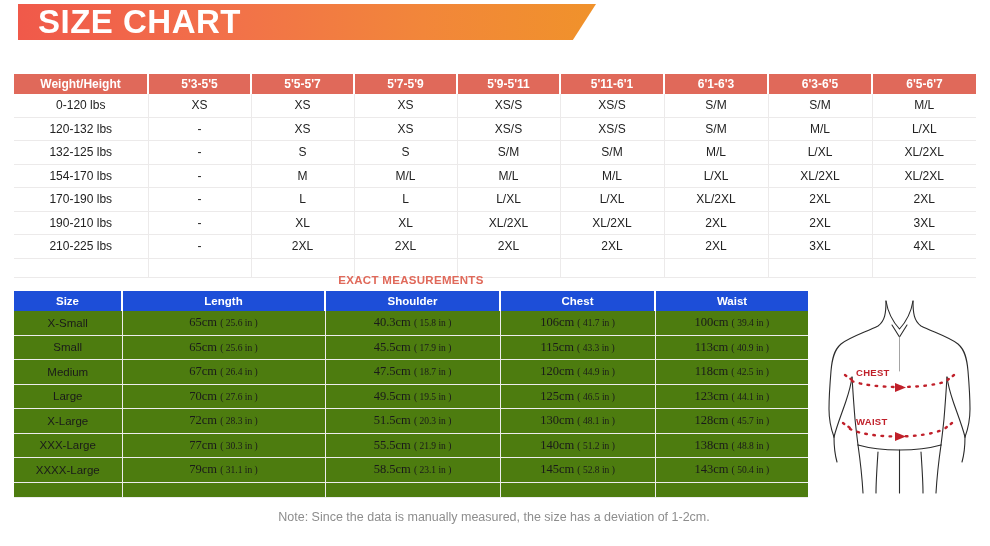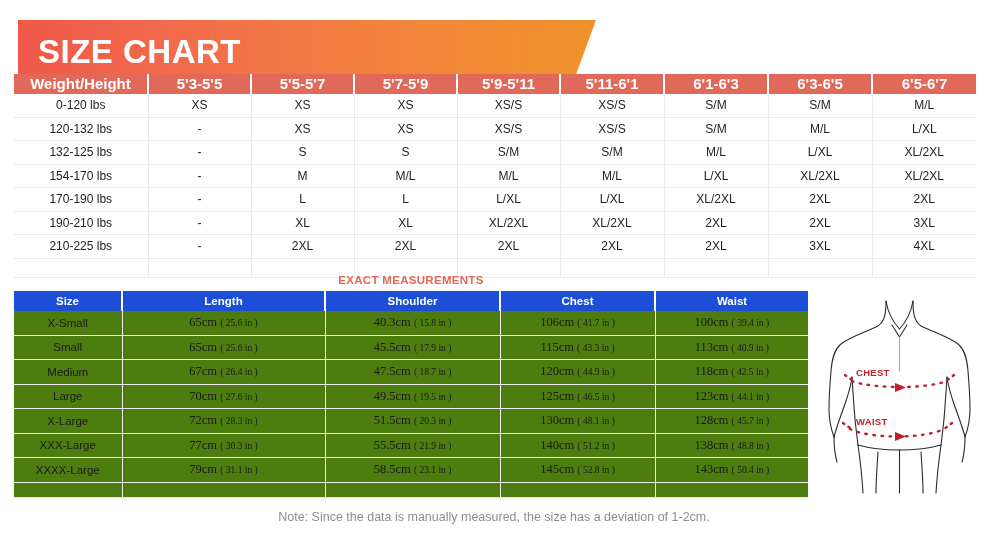--- a/index.html
+++ b/index.html
@@ -6,42 +6,42 @@
   body{
     width:990px;height:546px;
     background:#ffffff;
     font-family:"Liberation Sans", sans-serif;
     color:#1a1a1a;
     overflow:hidden;
     position:relative;
   }
   
   .banner-wrap{
-    position:absolute;left:18px;top:20px;width:578px;height:63px;
+    position:absolute;left:18px;top:4px;width:578px;height:36px;
   }
   .banner{
     position:absolute;inset:0;
     background:linear-gradient(90deg,#f0594a 0%,#f2704a 35%,#f2863a 70%,#f0922b 100%);
     -webkit-clip-path:polygon(0 0,100% 0,96% 100%,0 100%);
     clip-path:polygon(0 0,100% 0,96% 100%,0 100%);
   }
   .banner-title{
     position:absolute;left:20px;top:50%;transform:translateY(-50%);
     color:#ffffff;font-size:33px;font-weight:bold;letter-spacing:.5px;
     white-space:nowrap;
   }
 
   
   table{border-collapse:collapse;table-layout:fixed;}
   th,td{padding:0;}
   .tbl1{
     position:absolute;left:14px;top:74px;width:962px;
   }
   .tbl1 th{
-    background:#e0695a;color:#ffffff;font-size:15px;font-weight:bold;
+    background:#e0695a;color:#ffffff;font-size:12px;font-weight:bold;
     height:16px;line-height:20px;text-align:center;
     border-right:2px solid #ffffff;white-space:nowrap;
   }
   .tbl1 th:last-child{border-right:none;}
   .tbl1 td{
     height:22.5px;line-height:22.5px;text-align:center;font-size:12px;
     color:#222;border-bottom:1px solid #eceaea;border-right:1px solid #eceaea;
     white-space:nowrap;background:#fff;
   }
   .tbl1 td:last-child{border-right:none;}

